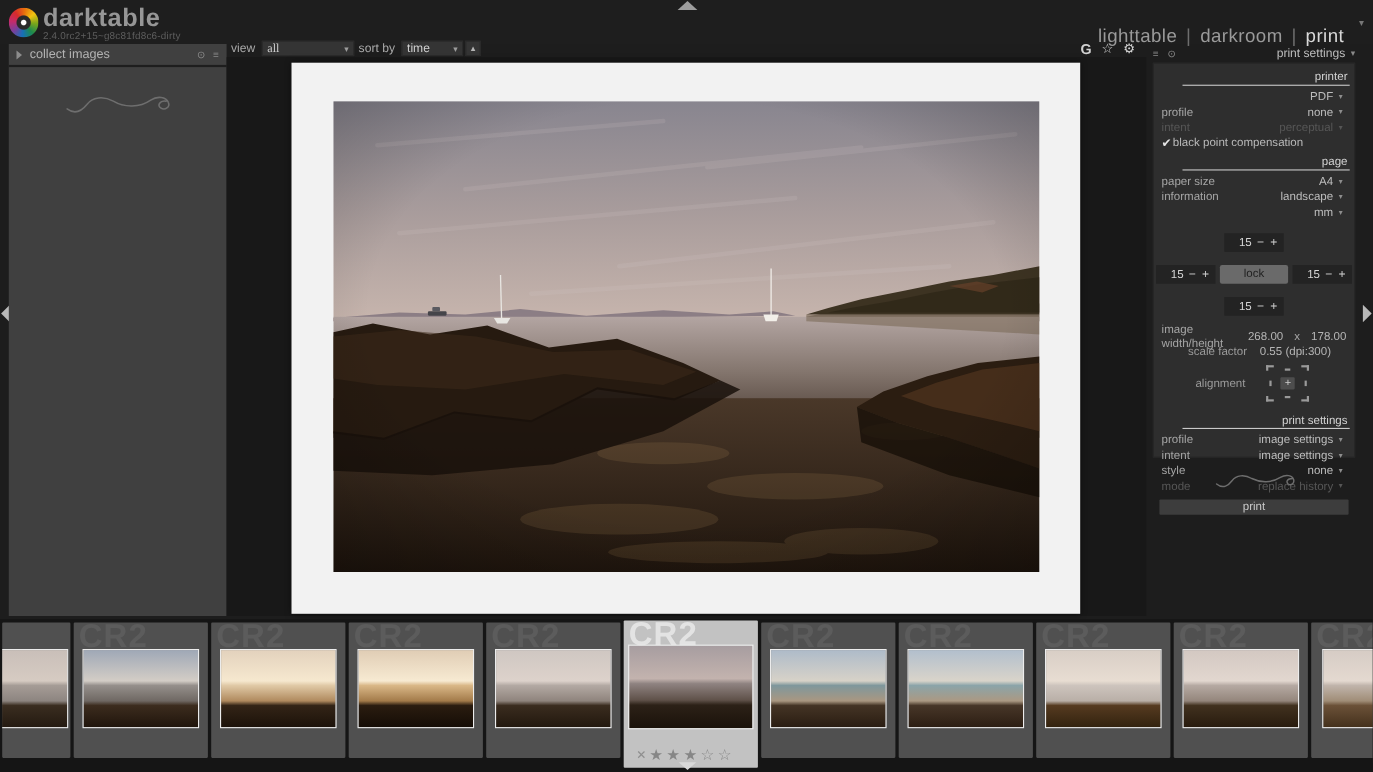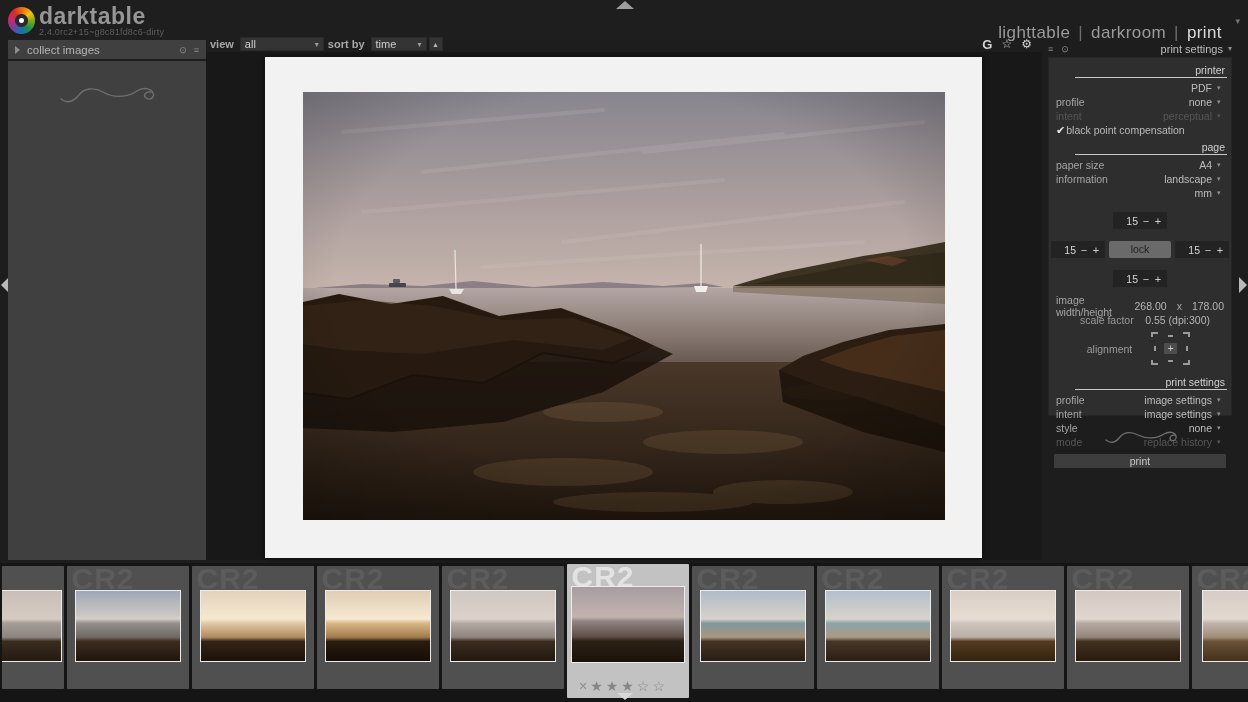--- a/index.html
+++ b/index.html
@@ -31,26 +31,26 @@
   .logo-text { margin-left:4px; }
   .logo-title { font-size:23px; font-weight:bold; color:#969696; letter-spacing:0.5px; line-height:22px; }
   .logo-version { font-size:9px; color:#5e5e5e; margin-top:0px; letter-spacing:0.2px; }
   .views { position:absolute; right:26px; top:23px; font-size:17px; color:#9a9a9a; letter-spacing:0.4px; }
   .views .sep { color:#6e6e6e; margin:0 8px; }
   .views .active { color:#d9d9d9; }
   .views-caret { position:absolute; right:8px; top:16px; font-size:9px; color:#777; }
 
   
   .toolbar { position:absolute; left:206px; top:36px; width:836px; height:16px; display:flex; align-items:center; }
-  .toolbar .lbl { color:#a9a9a9; margin:0 6px 0 4px;font-weight:bold; }
+  .toolbar .lbl { color:#a9a9a9; margin:0 6px 0 4px; }
   .dd-box { background:#343434; border:1px solid #2a2a2a; height:14px; display:flex; align-items:center;
     padding:0 4px; color:#cfcfcf; }
   .dd-box .val { flex:1; }
   .dd-box .caret { font-size:8px; color:#9c9c9c; margin-left:6px; }
-  .dd-view { width:84px; }
+  .dd-view { width:84px;font-family:Liberation Serif, serif; }
   .dd-sort { width:56px; }
   .sort-asc { width:14px; height:14px; background:#343434; border:1px solid #2a2a2a; color:#b5b5b5;
     font-size:7px; display:flex; align-items:center; justify-content:center; margin-left:2px; }
   .top-icons { position:absolute; right:10px; top:0; display:flex; gap:9px; align-items:center; height:16px; }
   .top-icons span { color:#d2d2d2; font-size:12px; }
   .top-icons .gi { font-weight:bold; font-size:13px; }
 
   
   .left-panel { position:absolute; left:8px; top:40px; width:198px; height:520px; background:#404040; }
   .module-row { height:21px; display:flex; align-items:center; padding:0 7px; border-bottom:2px solid #1e1e1e;

